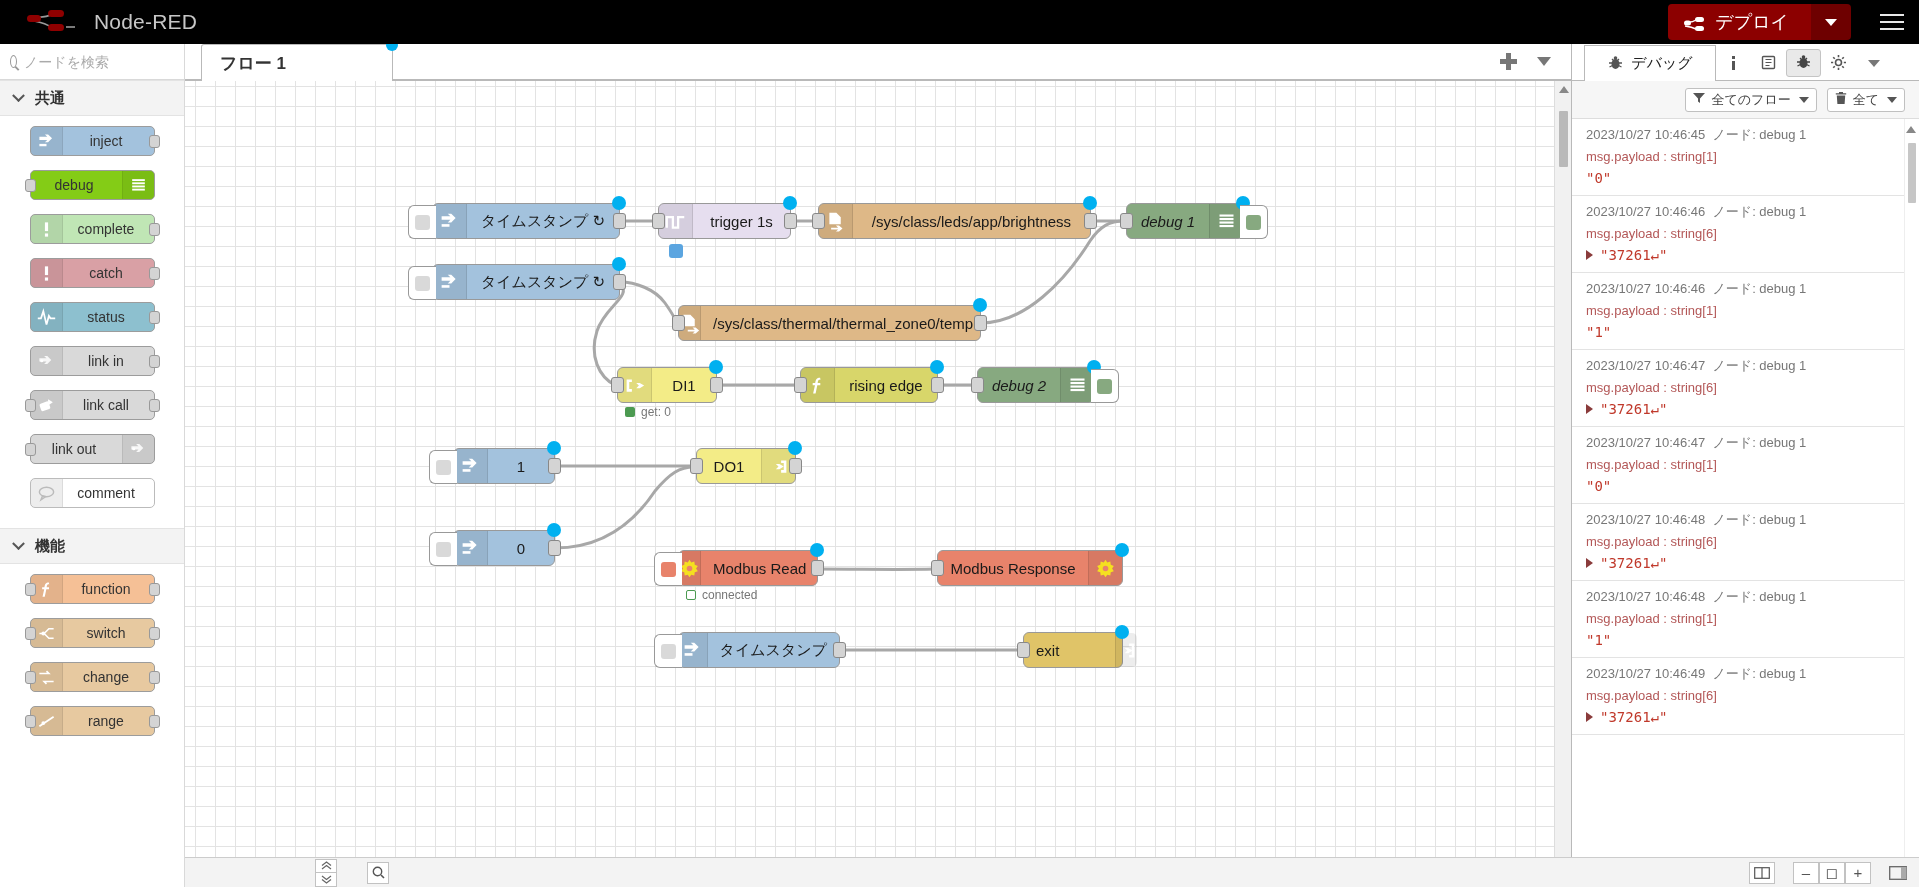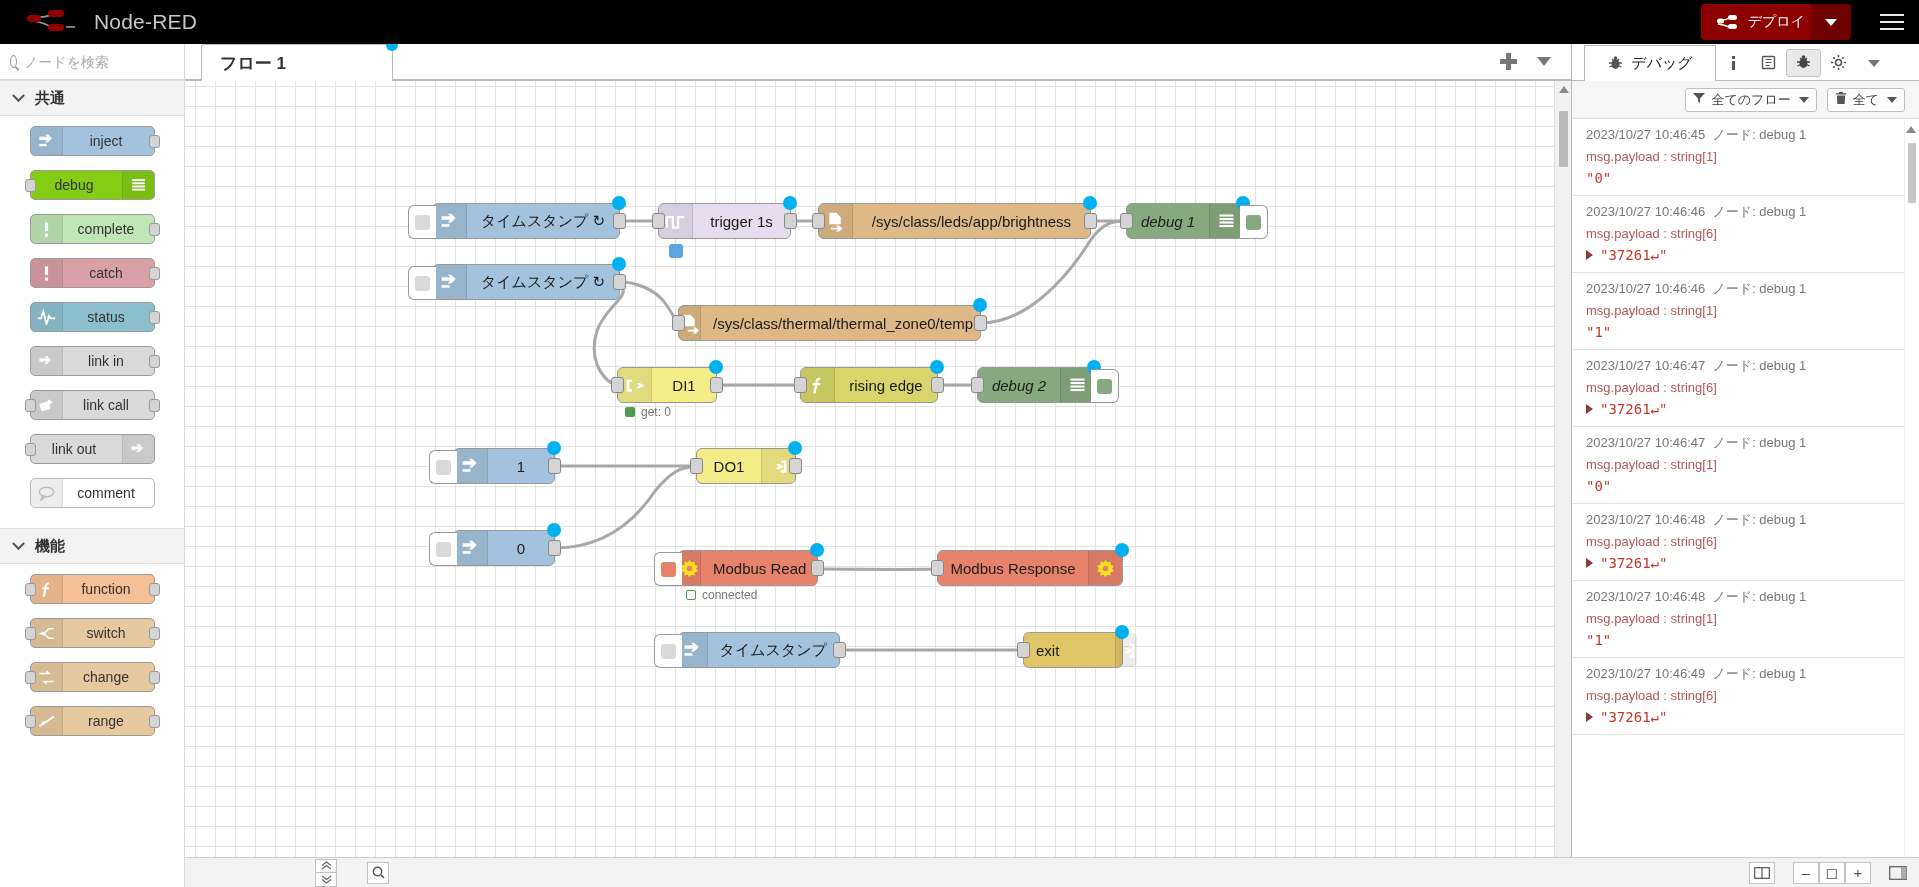--- a/index.html
+++ b/index.html
@@ -9,21 +9,21 @@
 
   
   #header { height:44px; background:#000; display:flex; align-items:center;
     justify-content:space-between; position:relative; z-index:30; }
   #brand { display:flex; align-items:center; gap:12px; padding-left:26px; }
   #brand .logo { width:56px; height:26px; }
   #brand .title { color:#c7c7c7; font-size:21px; letter-spacing:.2px; }
   #hdr-right { display:flex; align-items:center; height:44px; }
   #deploy-group { display:flex; height:36px; margin-right:14px; }
   #deploy-btn { background:#8c0000; color:#fff; display:flex; align-items:center;
-    gap:9px; padding:0 6px 0 16px; border-radius:4px 0 0 4px; font-size:14px; }
+    gap:9px; padding:0 22px 0 16px; border-radius:4px 0 0 4px; font-size:18px; }
   #deploy-btn .dicon { width:22px; height:14px; }
   #deploy-caret { background:#6e0000; width:40px; border-radius:0 4px 4px 0;
     display:flex; align-items:center; justify-content:center; }
   #deploy-caret .tri { width:0;height:0;border-left:6px solid transparent;
     border-right:6px solid transparent;border-top:7px solid #fff; }
   #hamburger { width:54px; height:44px; display:flex; flex-direction:column;
     align-items:center; justify-content:center; gap:5px; }
   #hamburger span { display:block; width:24px; height:2px; background:#e8e8e8; }
 
   

